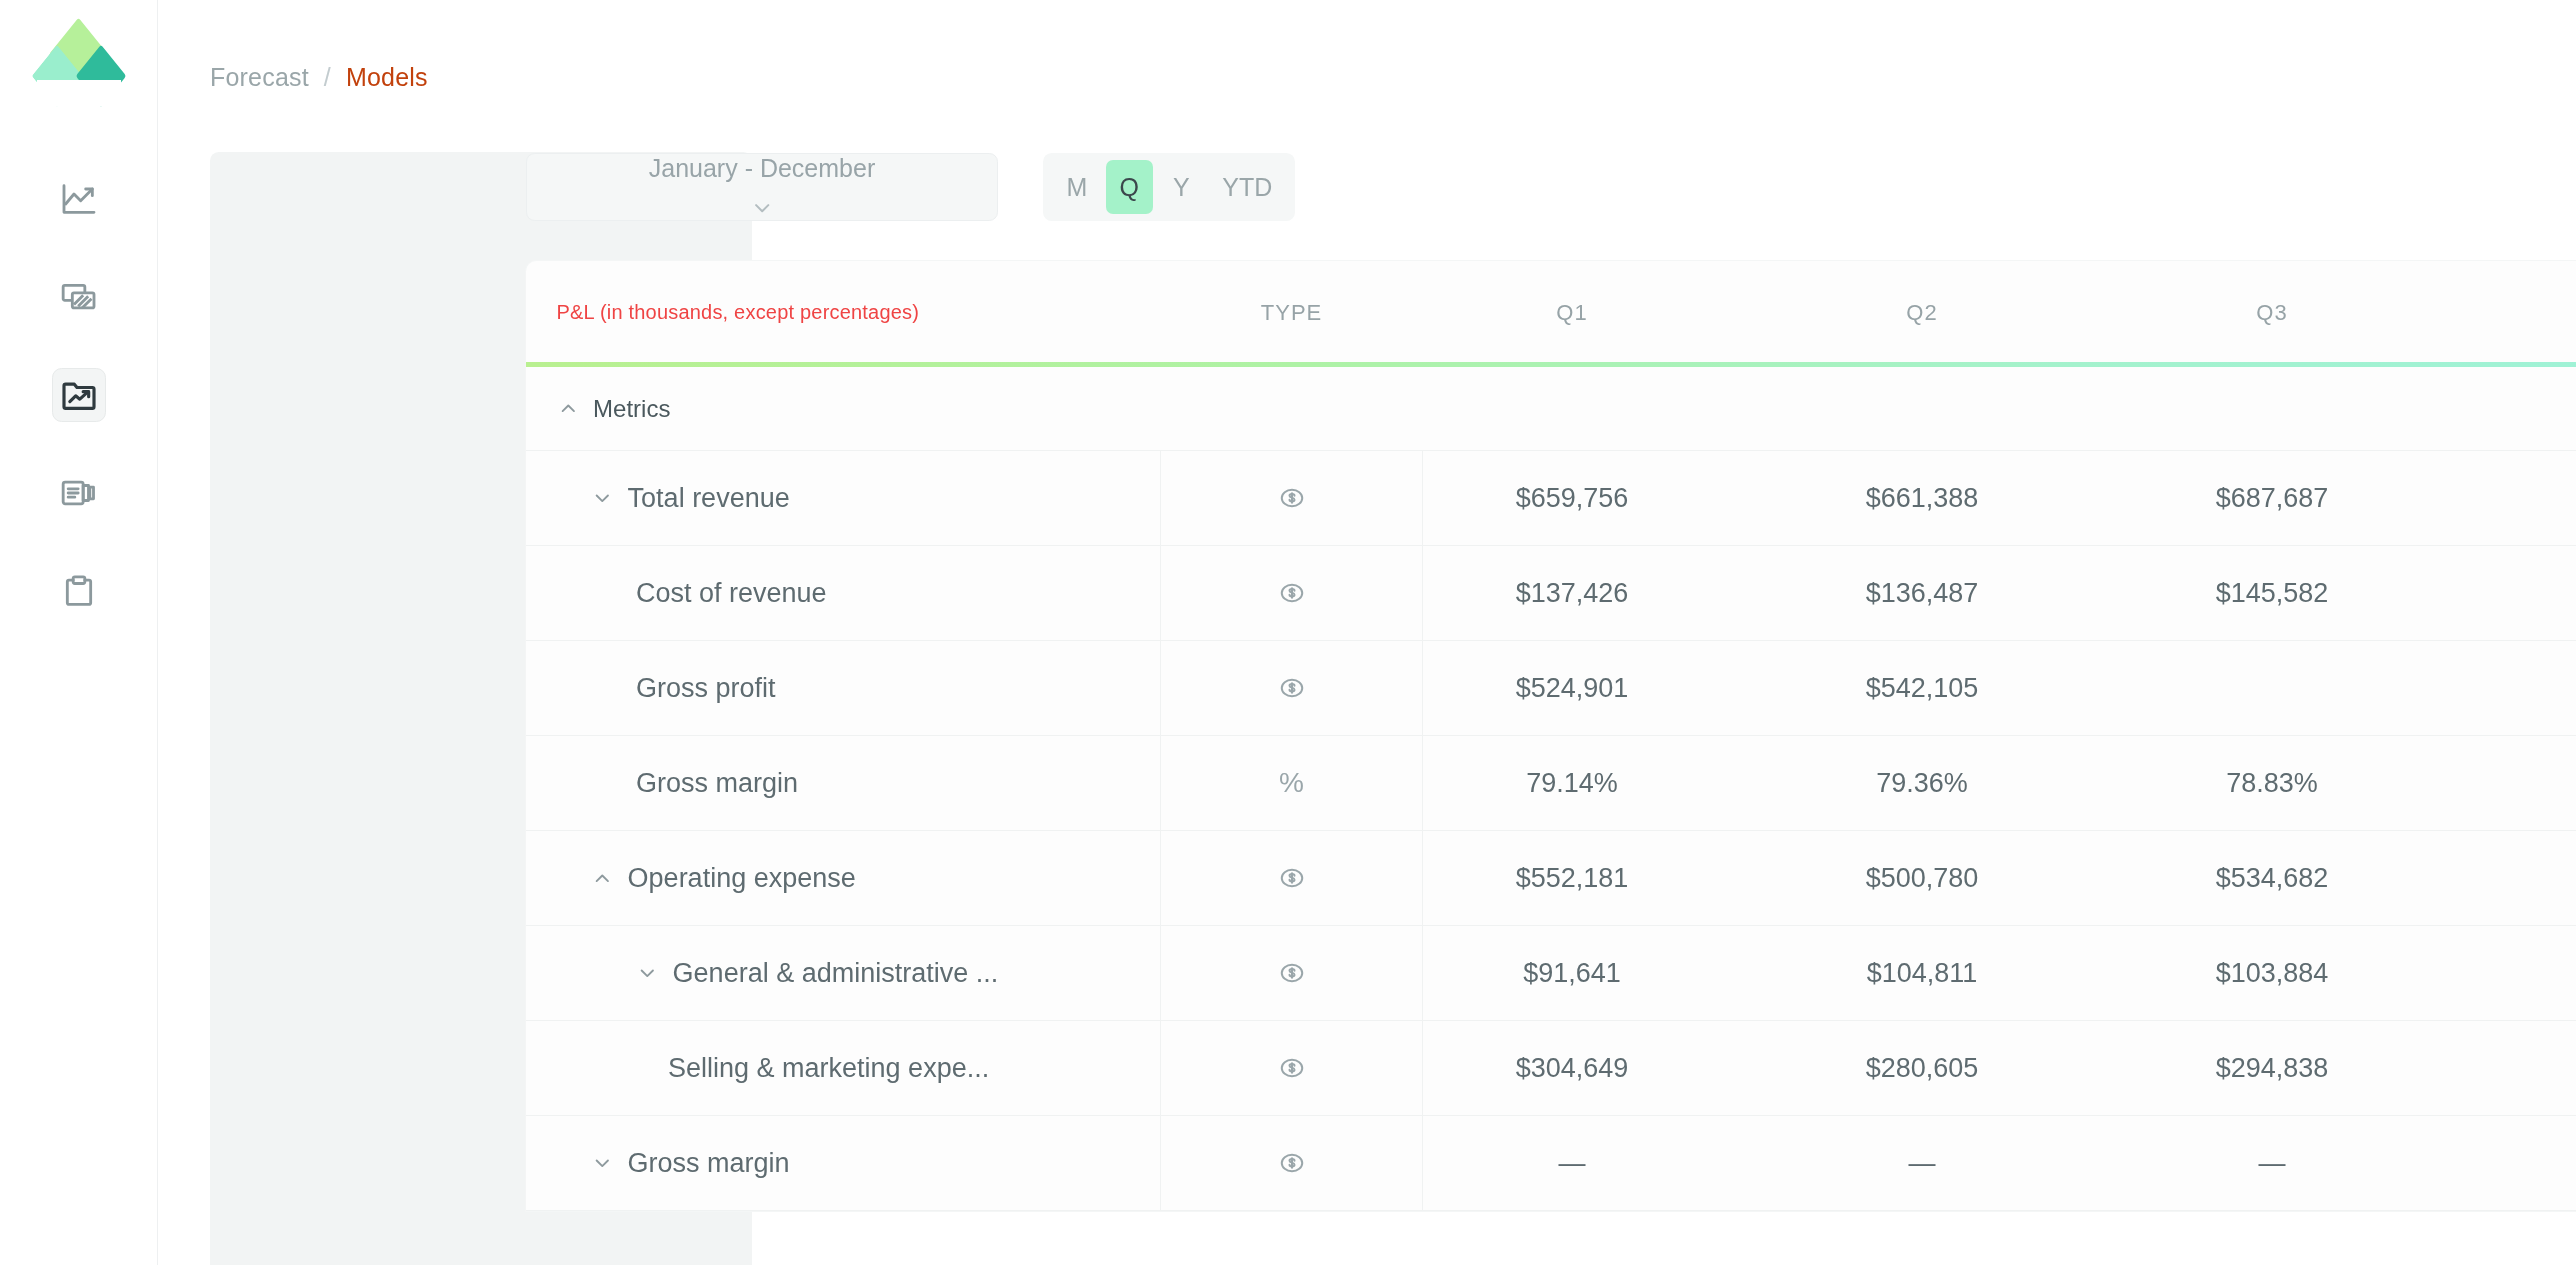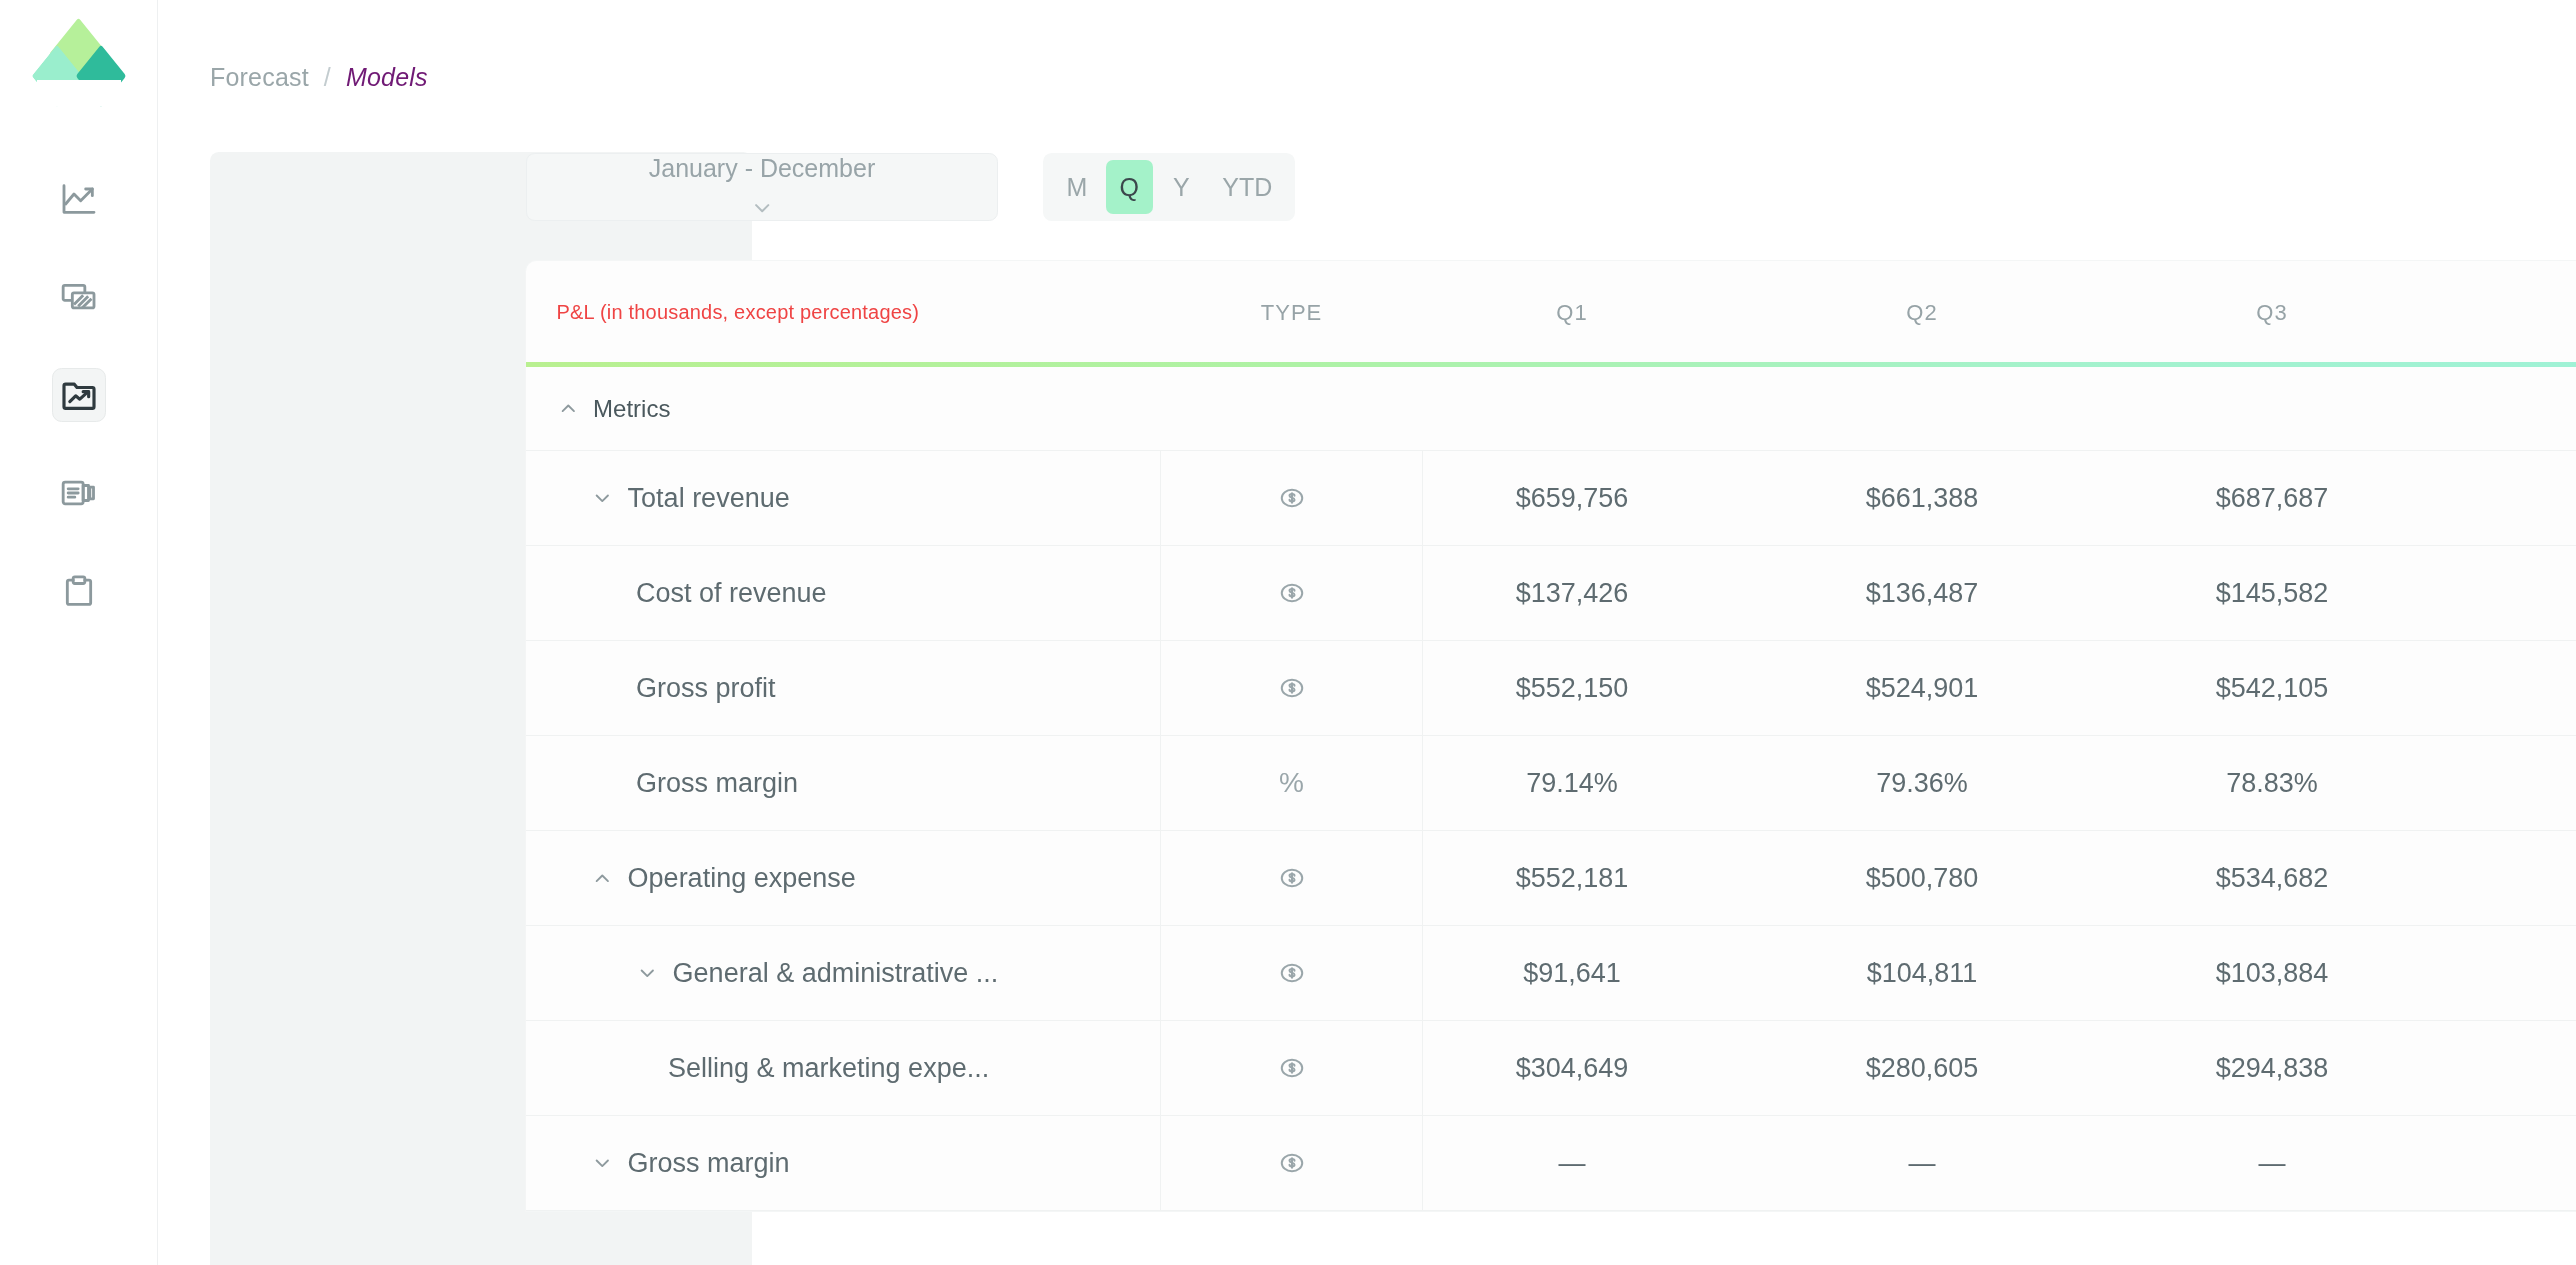--- a/index.html
+++ b/index.html
@@ -101,21 +101,21 @@
   .breadcrumb {
     position: absolute;
     left: 52px;
     top: 63px;
     font-size: 25px;
     letter-spacing: 0.2px;
     white-space: nowrap;
   }
   .breadcrumb .crumb-muted { color: #9aa6a9; }
   .breadcrumb .crumb-sep    { color: #c3cccf; margin: 0 7.8px; }
-  .breadcrumb .crumb-active { color: #701a75; font-style: italic; }
+  .breadcrumb .crumb-active { color: #c2410c; }
 
   
   .skeleton-panel {
     position: absolute;
     left: 52px;
     top: 152px;
     width: 542px;
     height: 1123px;
     background: #f2f4f4;
     border-radius: 8.7px;
@@ -450,21 +450,20 @@
             <div class="c-name indent-2">
               <span>Gross profit</span>
             </div>
             <div class="c-type">
               <svg width="30" height="30" viewBox="0 0 24 24" fill="none" stroke="currentColor" stroke-width="1.6" stroke-linecap="round" stroke-linejoin="round">
                 <ellipse cx="12" cy="12" rx="8.2" ry="6.6"></ellipse>
                 <path d="M12 8.2v7.6"></path>
                 <path d="M14 10.1c0-.9-1-1.4-2-1.4s-2 .5-2 1.4 1 1.3 2 1.6 2 .7 2 1.6-1 1.4-2 1.4-2-.5-2-1.4"></path>
               </svg>
             </div>
-            <div class="c-val">$552,150</div>
             <div class="c-val">$524,901</div>
             <div class="c-val">$542,105</div>
           </div>
           <div class="row">
             <div class="c-name indent-2">
               <span>Gross margin</span>
             </div>
             <div class="c-type">
               <span class="type-pct">%</span>
             </div>

